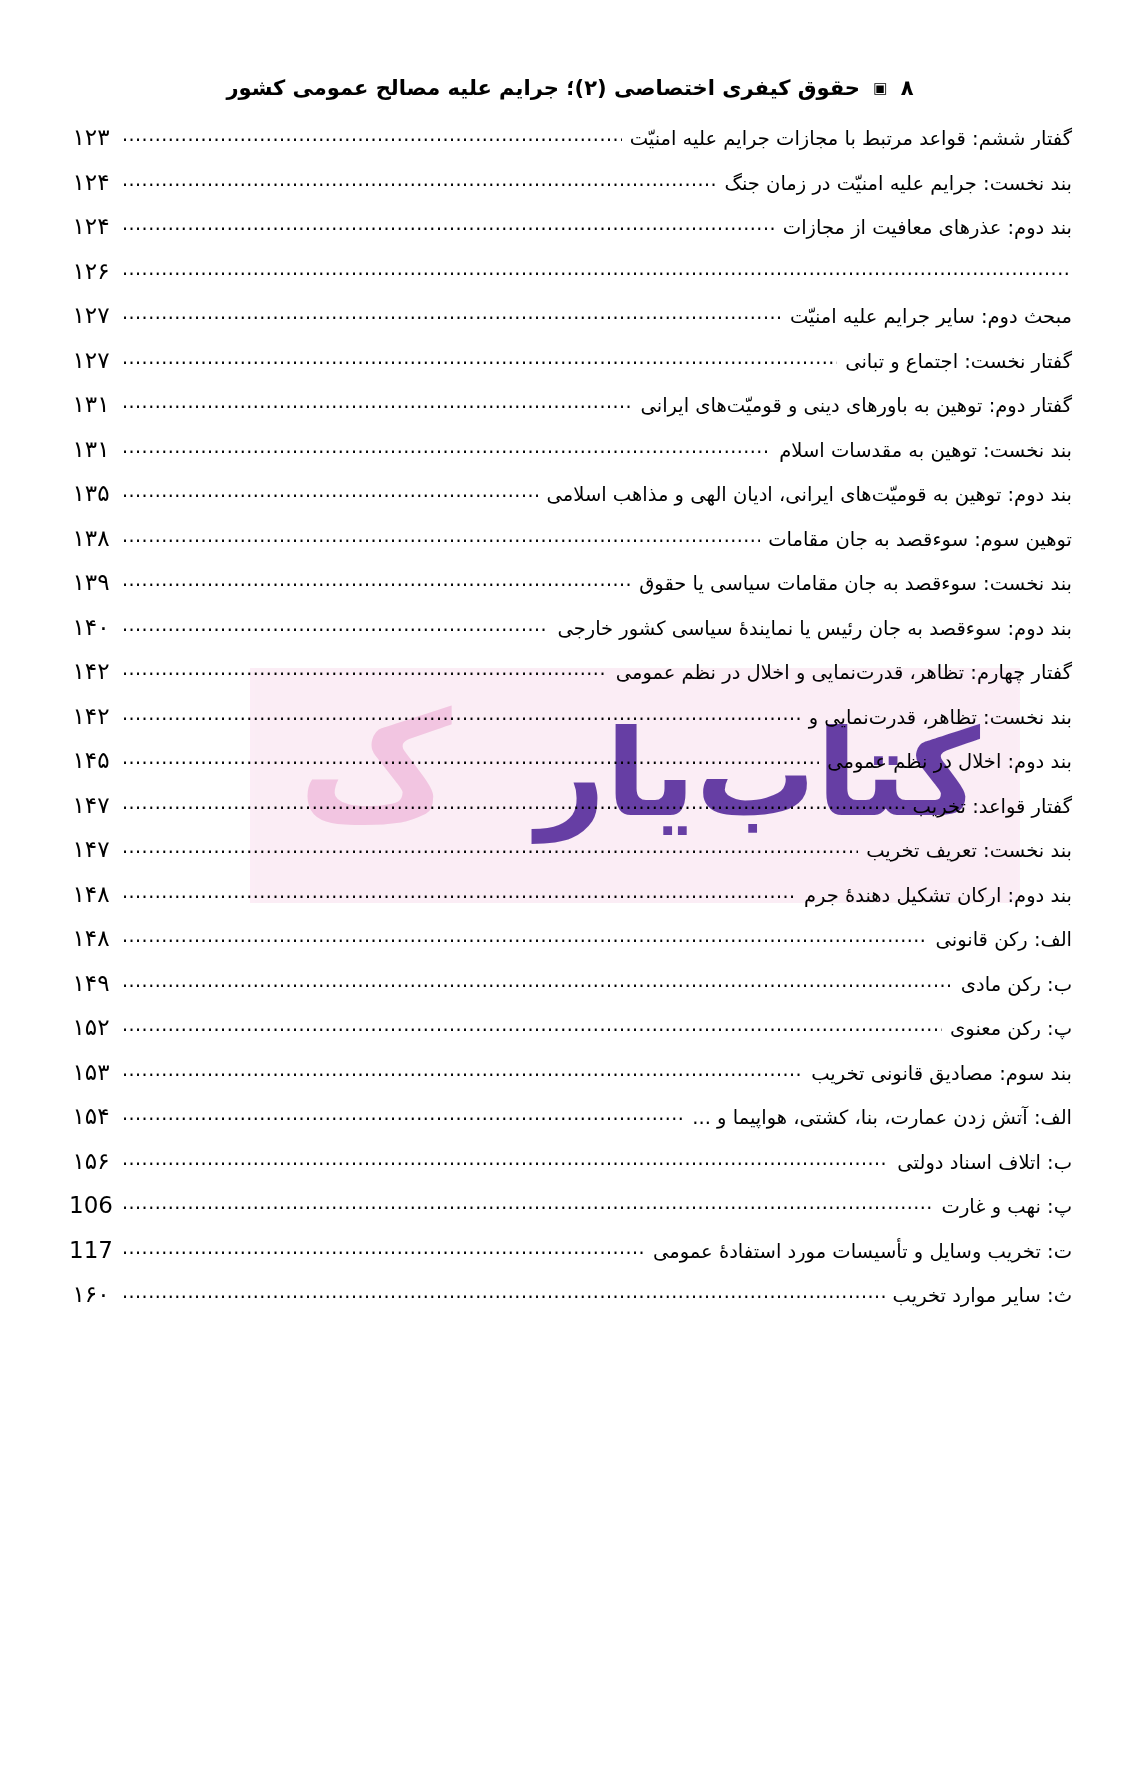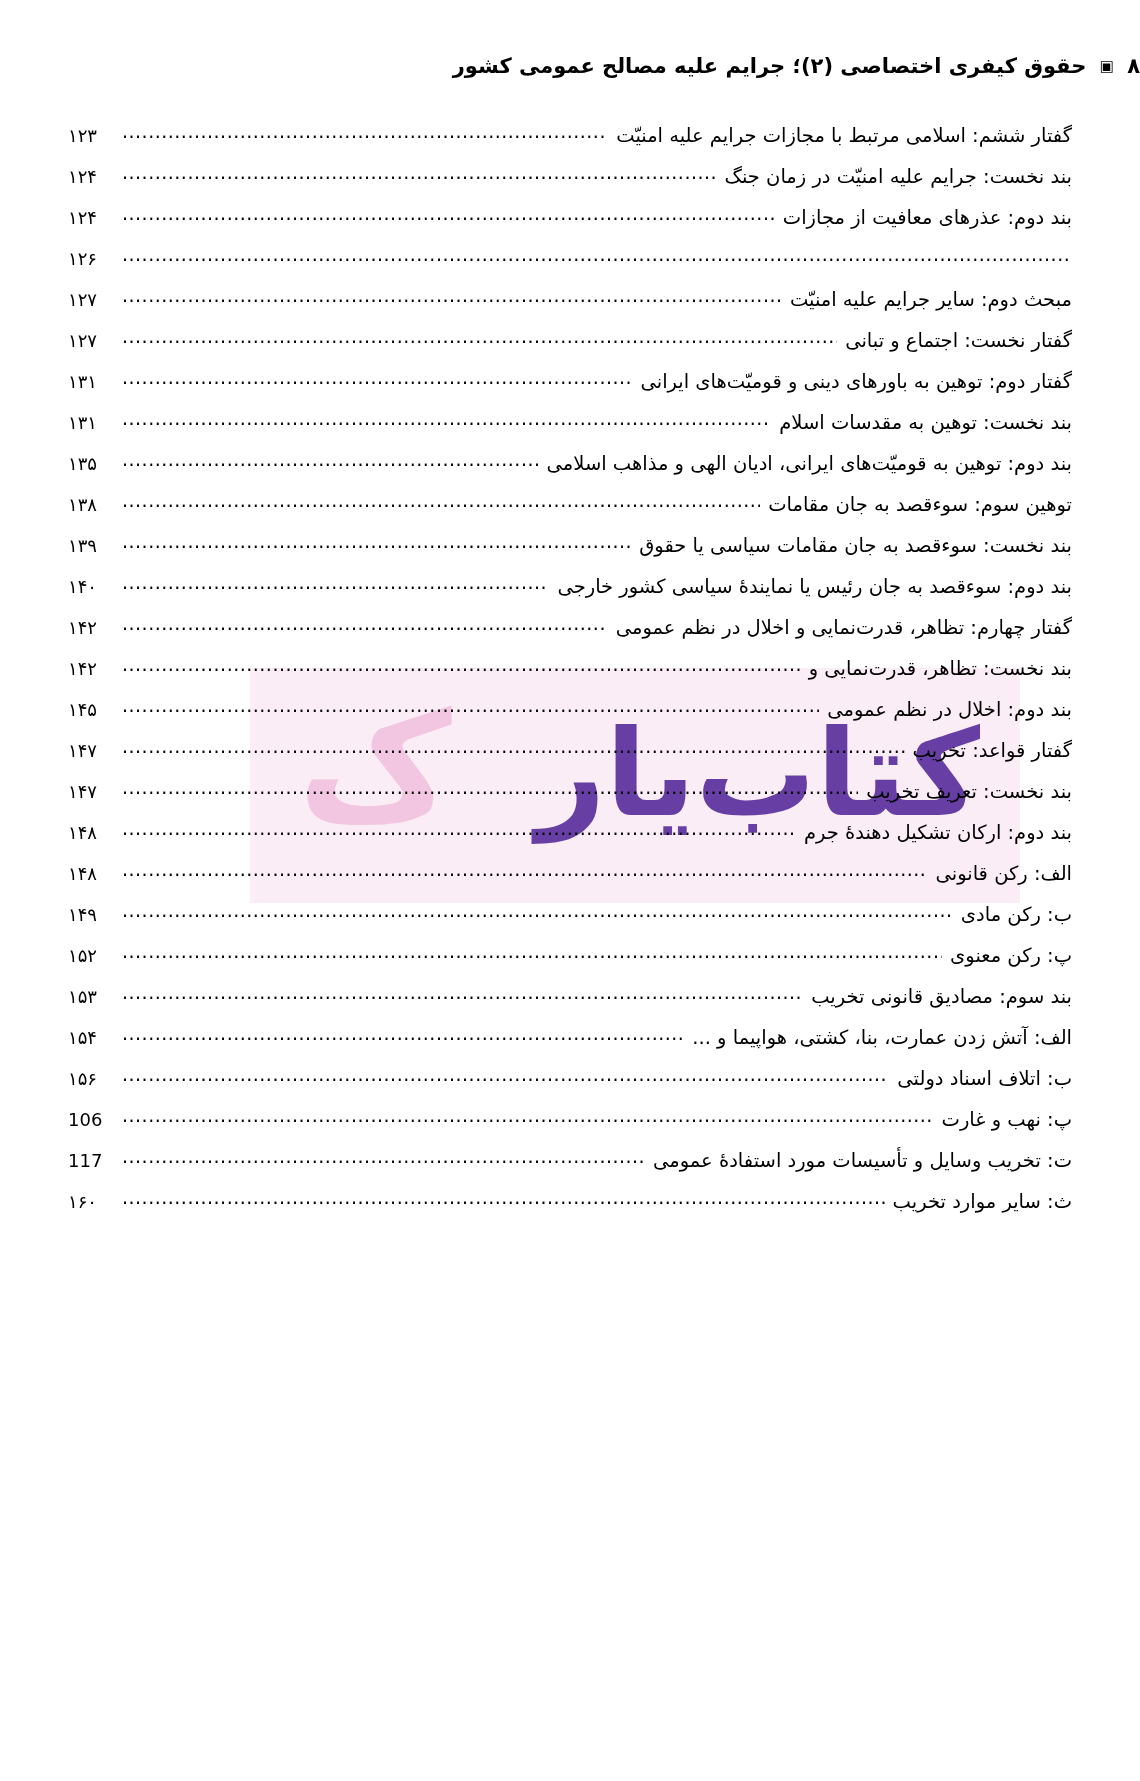--- a/index.html
+++ b/index.html
@@ -19,23 +19,24 @@
     position: relative;
     width: 1140px;
     height: 1781px;
     box-sizing: border-box;
     padding: 0;
   }
 
   
   .header {
     position: absolute;
-    top: 54px;
+    top: 76px;
     right: 0;
     left: 0;
+    text-align: center;
     font-size: 21px;
     font-weight: bold;
     direction: rtl;
     white-space: nowrap;
   }
   .header .page-num {
     font-weight: bold;
   }
   .header .hdr-mark {
     font-size: 15px;
@@ -107,23 +108,23 @@
     top: -4px;
     color: #000;
     font-size: 19px;
     letter-spacing: 0.5px;
     direction: ltr;
     text-align: left;
   }
   .toc-row .pagenum {
     flex: 0 0 auto;
     padding-right: 4px;
-    font-size: 18px;
+    font-size: 23px;
     min-width: 46px;
-    text-align: left;
+    text-align: center;
   }
   
   .lvl-0 { margin-right: 0px; }
 </style>
 </head>
 <body>
 
 <div class="page">
 
   <div class="watermark">
@@ -132,21 +133,21 @@
   </div>
 
   <div class="header">
     <span class="page-num">۸</span>
     <span class="hdr-mark">▣</span>
     <span>حقوق کیفری اختصاصی (۲)؛ جرایم علیه مصالح عمومی کشور</span>
   </div>
 
   <div class="toc" id="toc">
       <div class="toc-row lvl-0">
-        <span class="title">گفتار ششم: اسلامی مرتبط با مجازات جرایم علیه امنیّت</span>
+        <span class="title">گفتار ششم: قواعد مرتبط با مجازات جرایم علیه امنیّت</span>
         <span class="leader">...........................................................................................................................................................................................................................</span>
         <span class="pagenum">۱۲۳</span>
       </div>
       <div class="toc-row lvl-0">
         <span class="title">بند نخست: جرایم علیه امنیّت در زمان جنگ</span>
         <span class="leader">...........................................................................................................................................................................................................................</span>
         <span class="pagenum">۱۲۴</span>
       </div>
       <div class="toc-row lvl-0">
         <span class="title">بند دوم: عذرهای معافیت از مجازات</span>

